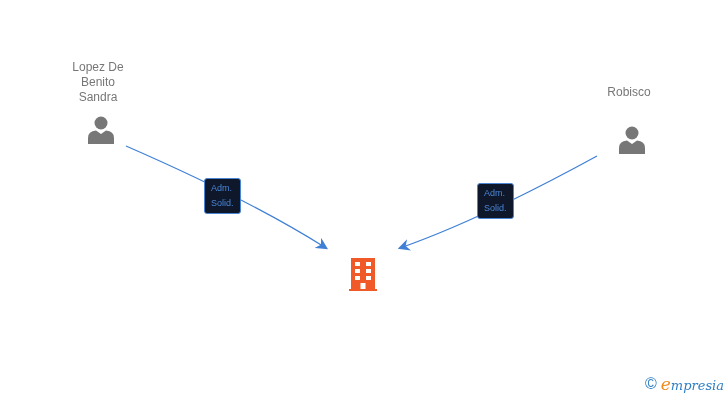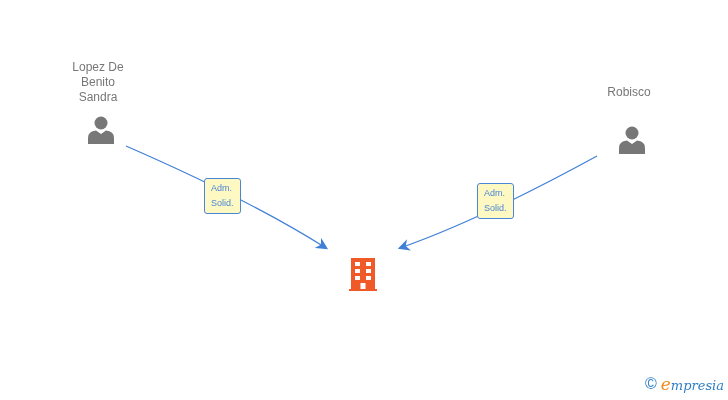--- a/index.html
+++ b/index.html
@@ -1,20 +1,20 @@
 <!DOCTYPE html>
 <html><head>
 <meta charset="utf-8">
 <style>
   html, body { margin: 0; padding: 0; }
   body { width: 728px; height: 400px; background: #ffffff; position: relative; overflow: hidden; font-family: "Liberation Sans", sans-serif; }
   .canvas { position: absolute; left: 0; top: 0; width: 728px; height: 400px; }
   .person-name { position: absolute; text-align: center; color: #777777; font-size: 12px; line-height: 15px; }
   .person-icon { position: absolute; width: 30px; height: 30px; }
-  .edge-label { position: absolute; background: #fef9c3; border: 1px solid #4a86d6; border-radius: 3px; color: #4a86d6; font-size: 9px; line-height: 15px; padding: 2px 6px; }
+  .edge-label { position: absolute; background: #0f172a; border: 1px solid #4a86d6; border-radius: 3px; color: #4a86d6; font-size: 9px; line-height: 15px; padding: 2px 6px; }
   .company-icon { position: absolute; width: 32px; height: 36px; }
   .company-name { position: absolute; color: #777777; font-size: 12px; font-weight: bold; letter-spacing: 0.5px; white-space: pre; }
   .footer { position: absolute; right: 4px; bottom: 6px; display: flex; align-items: center; gap: 4px; }
   .copyright { color: #2f7fc4; font-size: 16px; }
   .brand { color: #2f7fc4; font-family: "DejaVu Serif", serif; font-style: italic; font-size: 13px; text-align: center; }
   .brand-initial { color: #f08a1c; font-size: 17px; }
 </style>
 </head>
 <body>
 

